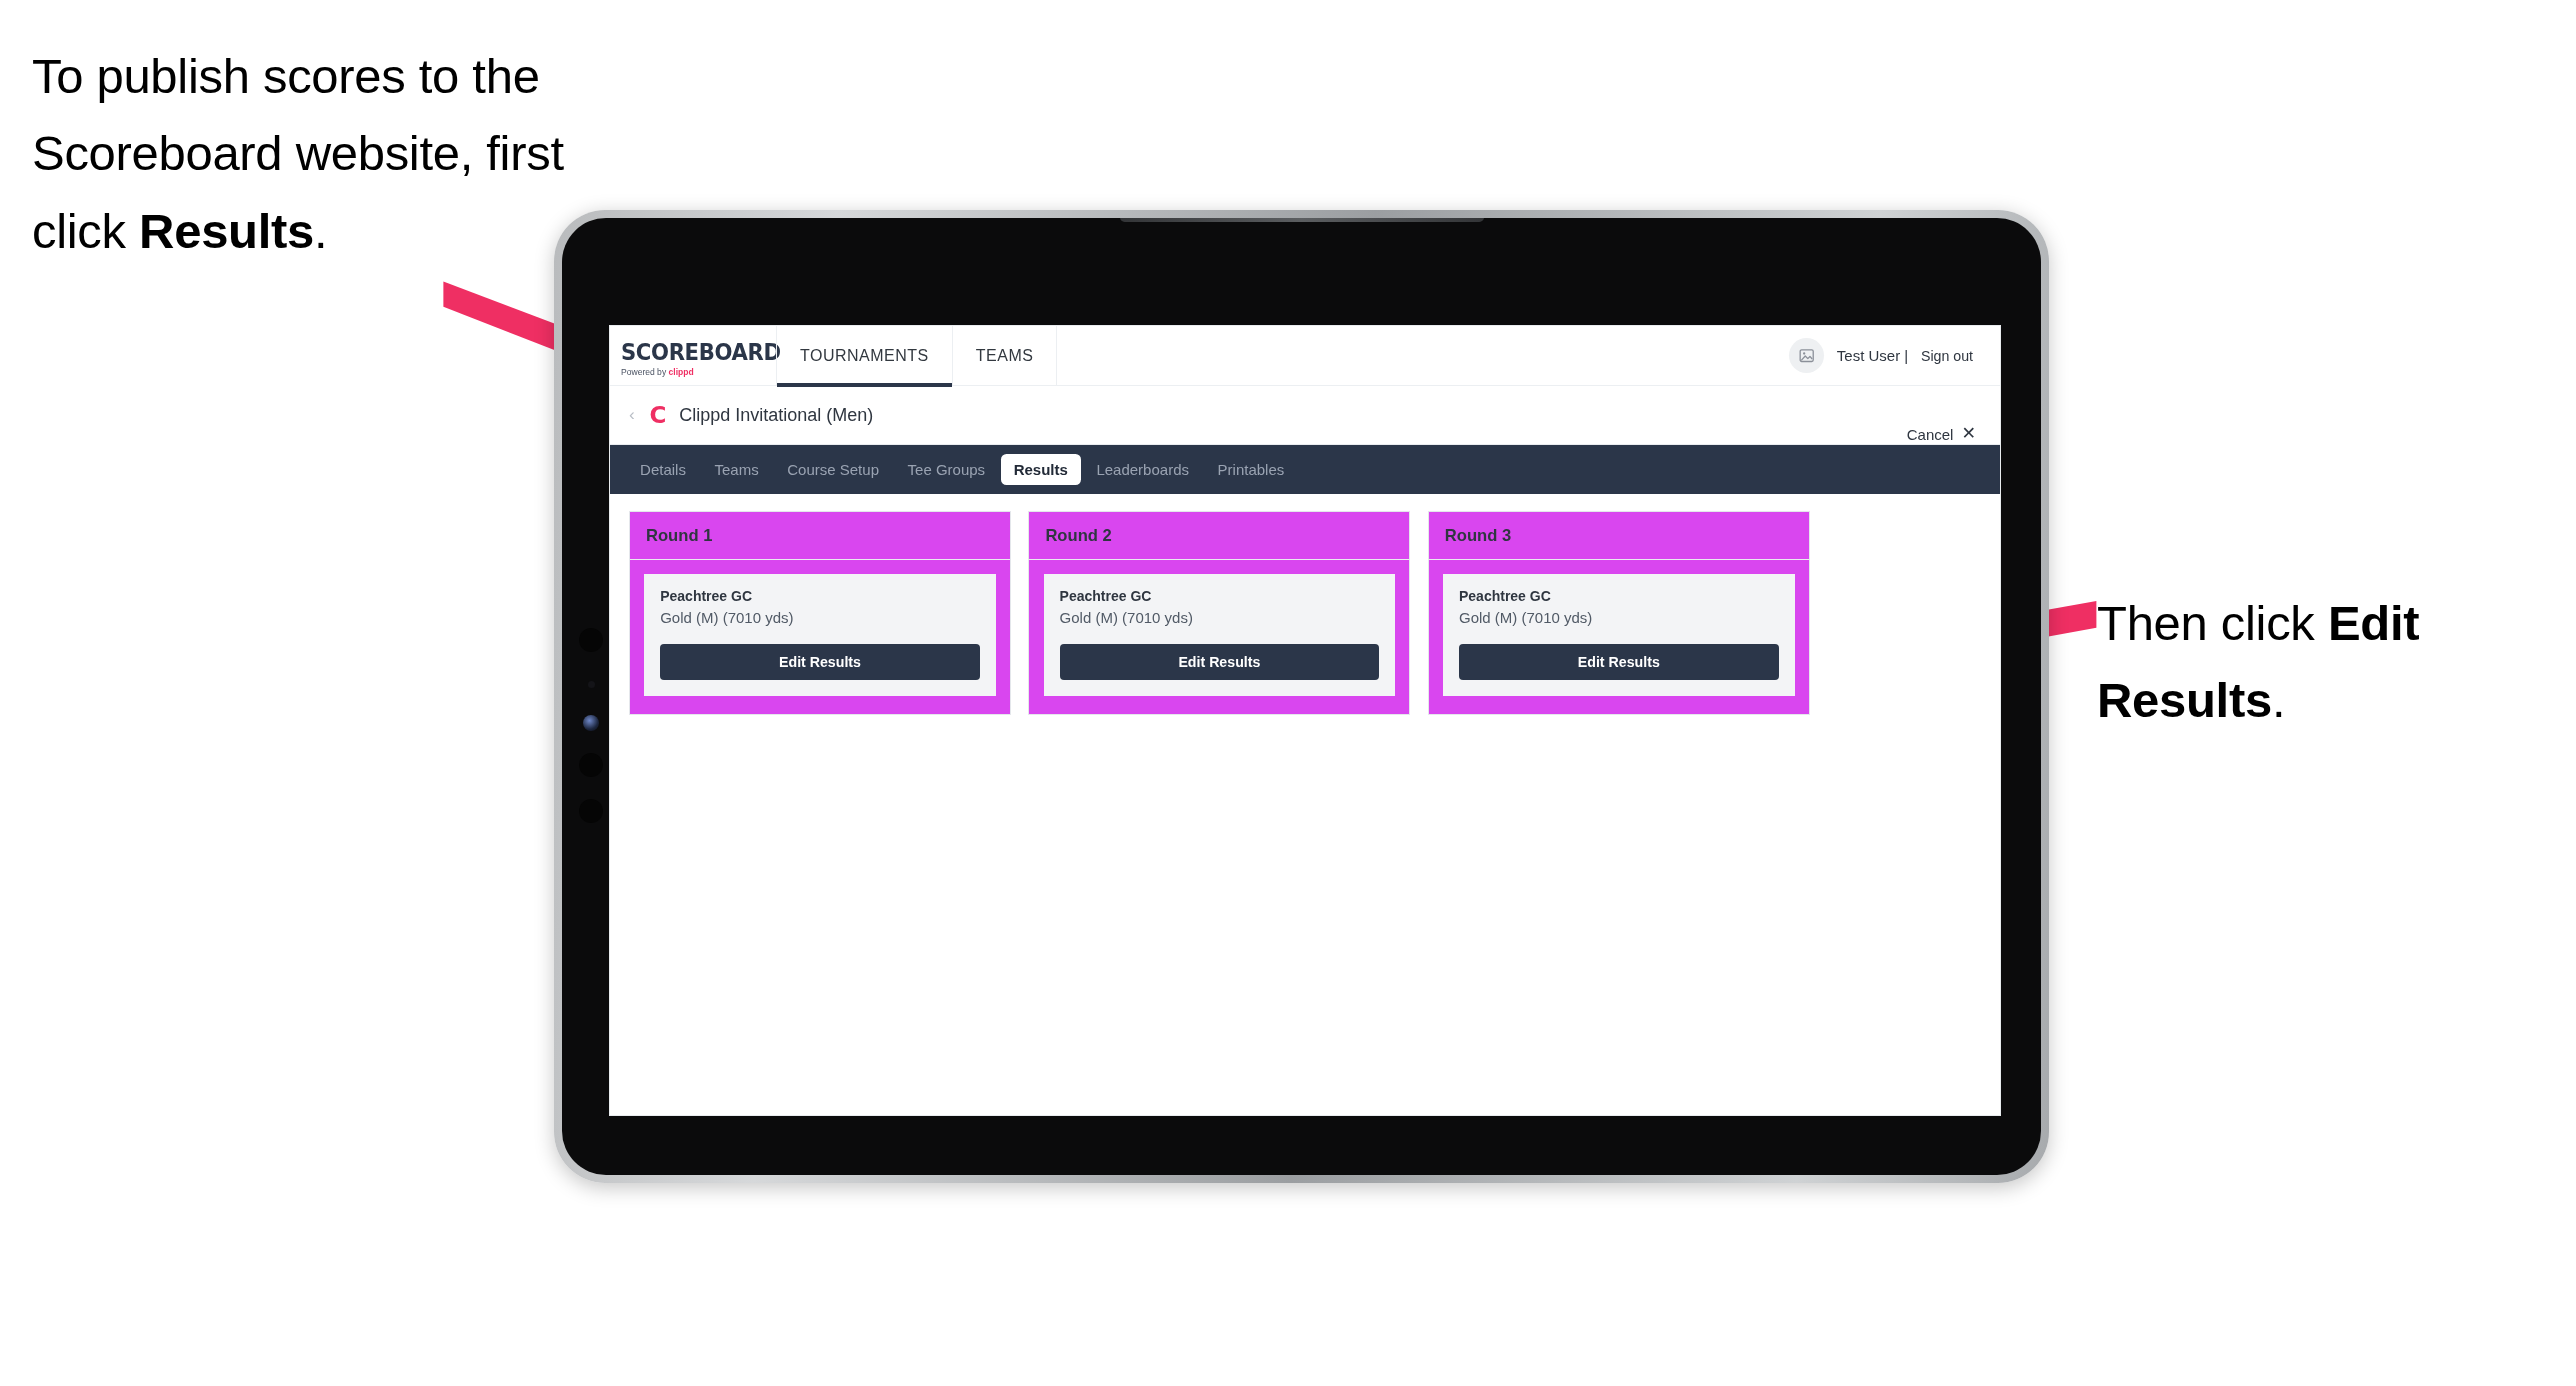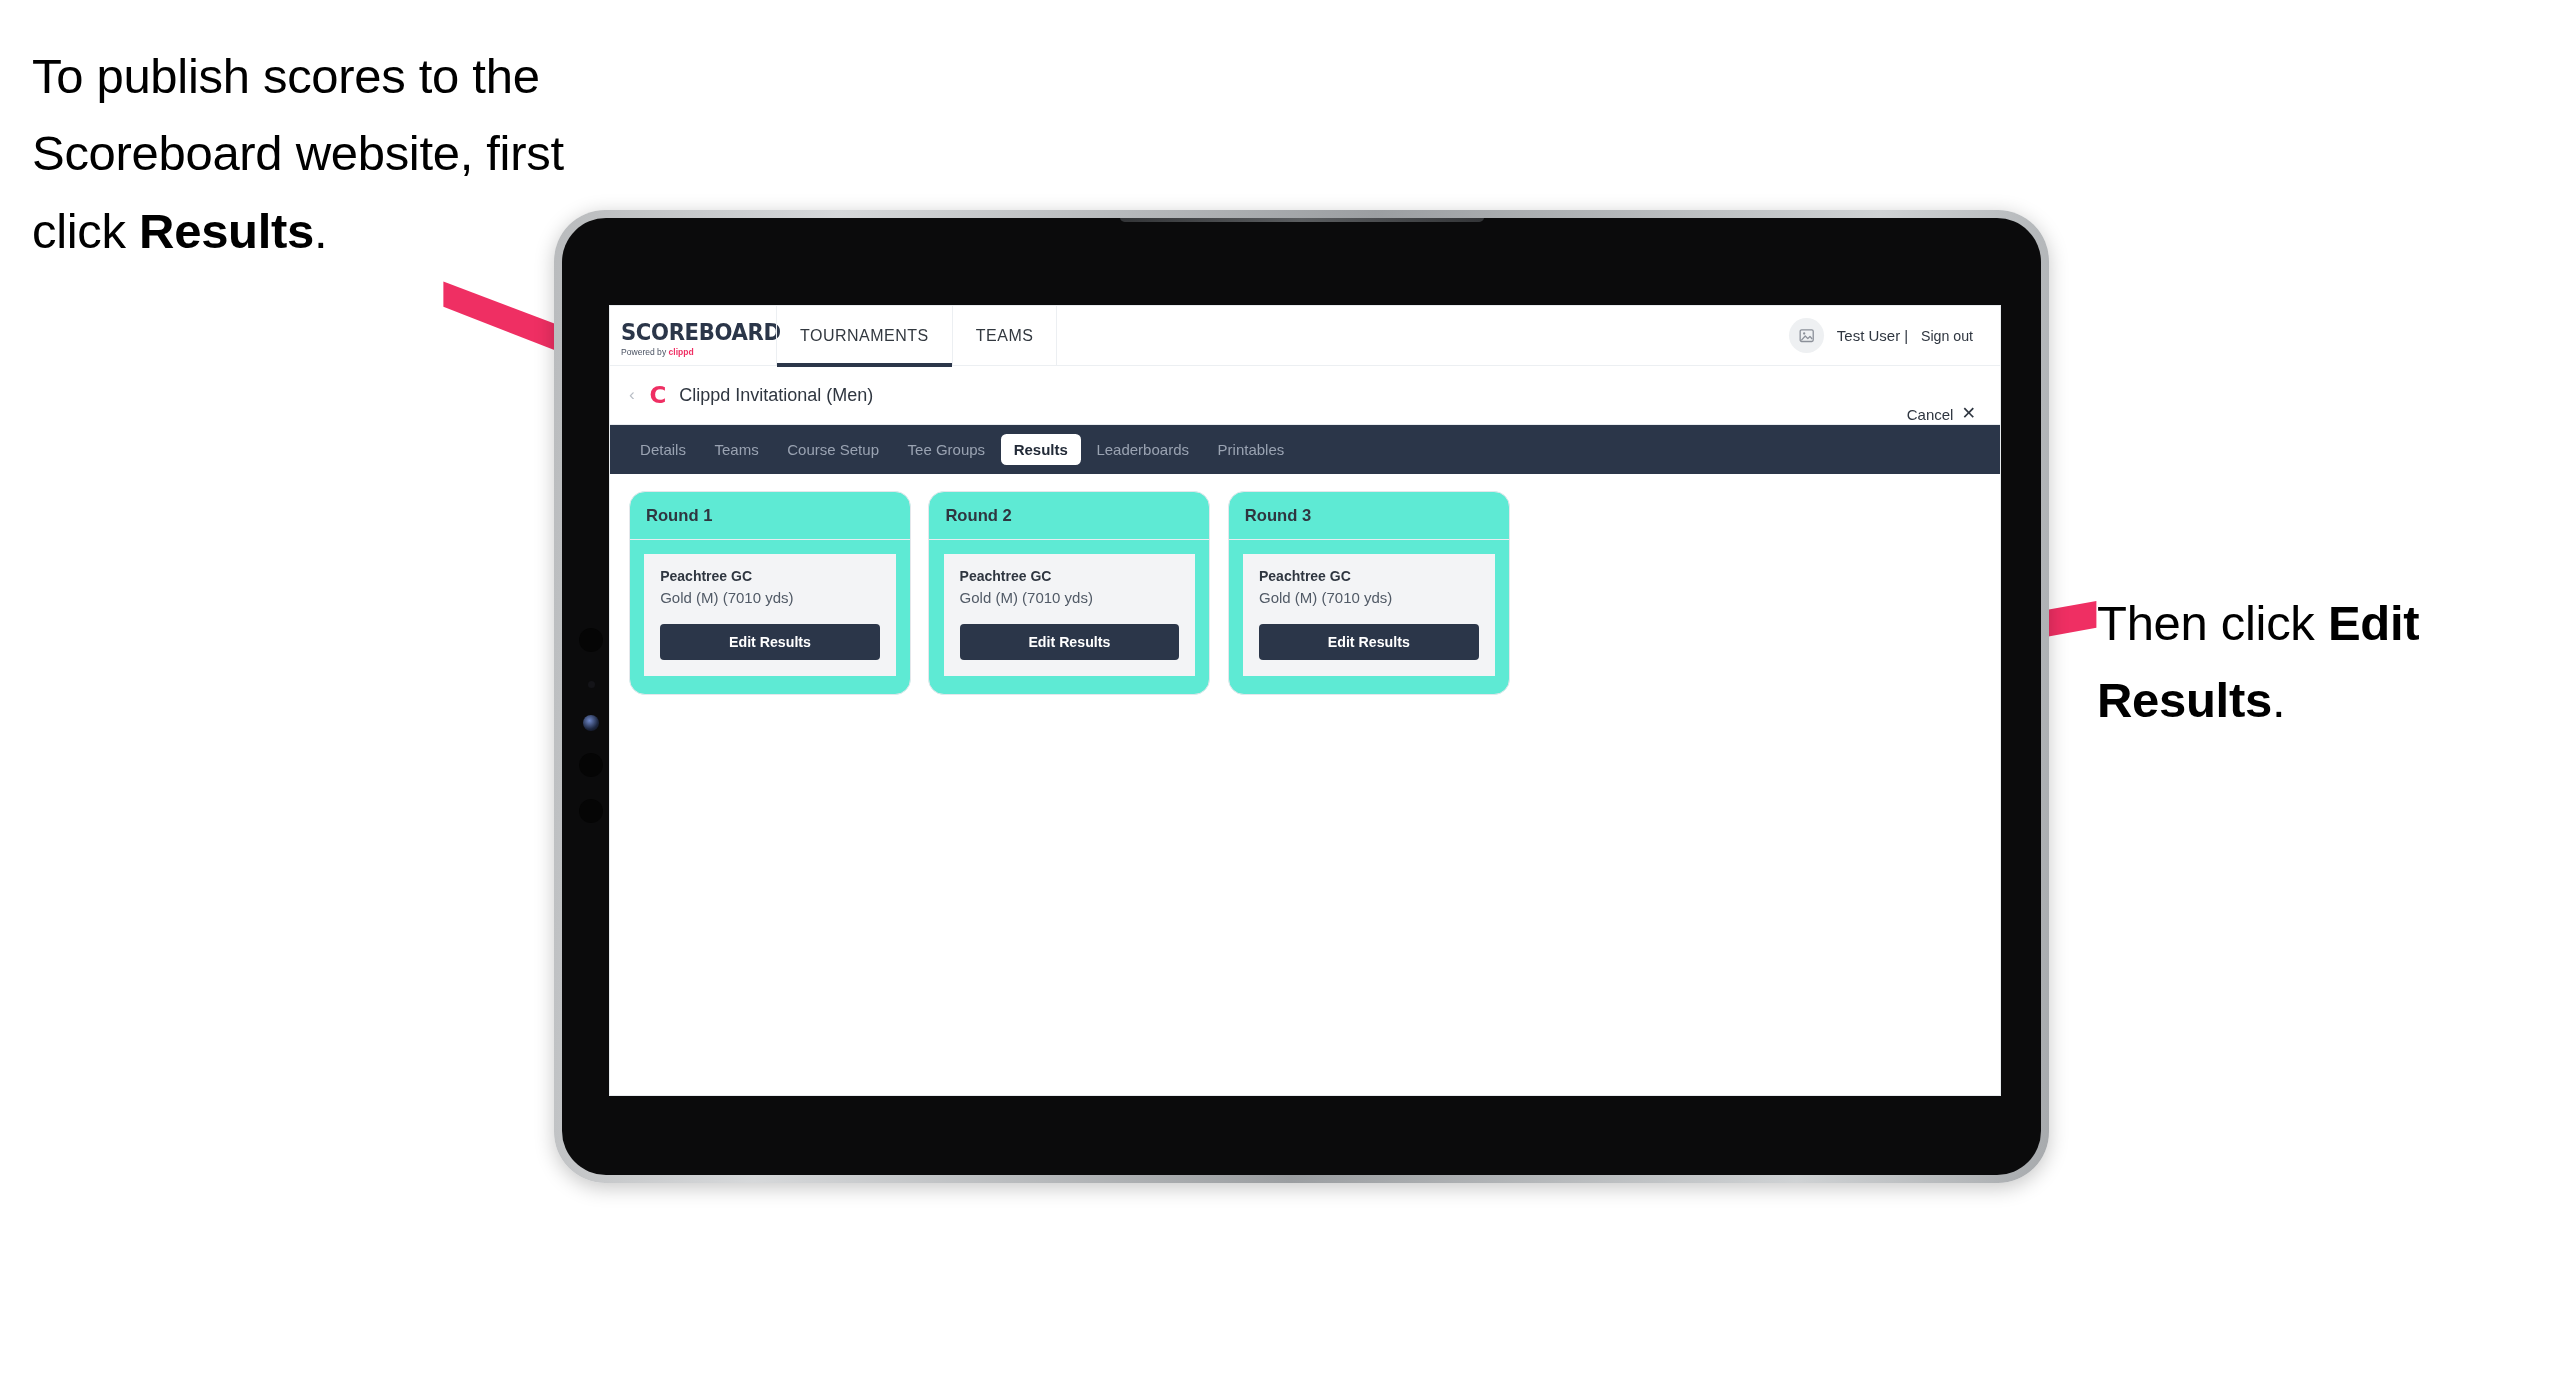--- a/index.html
+++ b/index.html
@@ -83,21 +83,21 @@
     position: absolute; left: 50%; transform: translateX(-50%);
     top: -3.2px; width: 364px; height: 7.1px; border-radius: 0 0 4.7px 4.7px;
     background: linear-gradient(90deg,#3a3c3f,#6a6d70,#3a3c3f);
     opacity: .85;
   }
 
   
   #app-screen {
     position: absolute;
     left: 47px;
-    top: 87px;
+    top: 107px;
     width: 1392px;
     height: 791px;
     background: #ffffff;
     border: 0.8px solid #e9ecef;
     overflow: hidden;
   }
 
   
   #app-header {
     display: flex;
@@ -210,24 +210,24 @@
 
   
   #content-area {
     padding: 17.4px 19px;
     background: #ffffff;
     height: calc(100% - 60px - 59px - 49px);
   }
   #rounds-row { display: flex; gap: 17.4px; }
 
   .round-card {
-    width: 282px;
-    background: #5eead4;
+    width: 382px;
+    background: #d946ef;
     border: 0.8px solid #e4e7eb;
-    border-radius: 16px;
+    border-radius: 0;
     overflow: hidden;
   }
   .round-card-header {
     padding: 13.4px 16px;
     font-size: 16.6px;
     font-weight: 700;
     color: #2f3640;
     border-bottom: 0.8px solid #e9ecef;
   }
   .round-card-body { padding: 13.4px 14.2px 17.4px 14.2px; }

